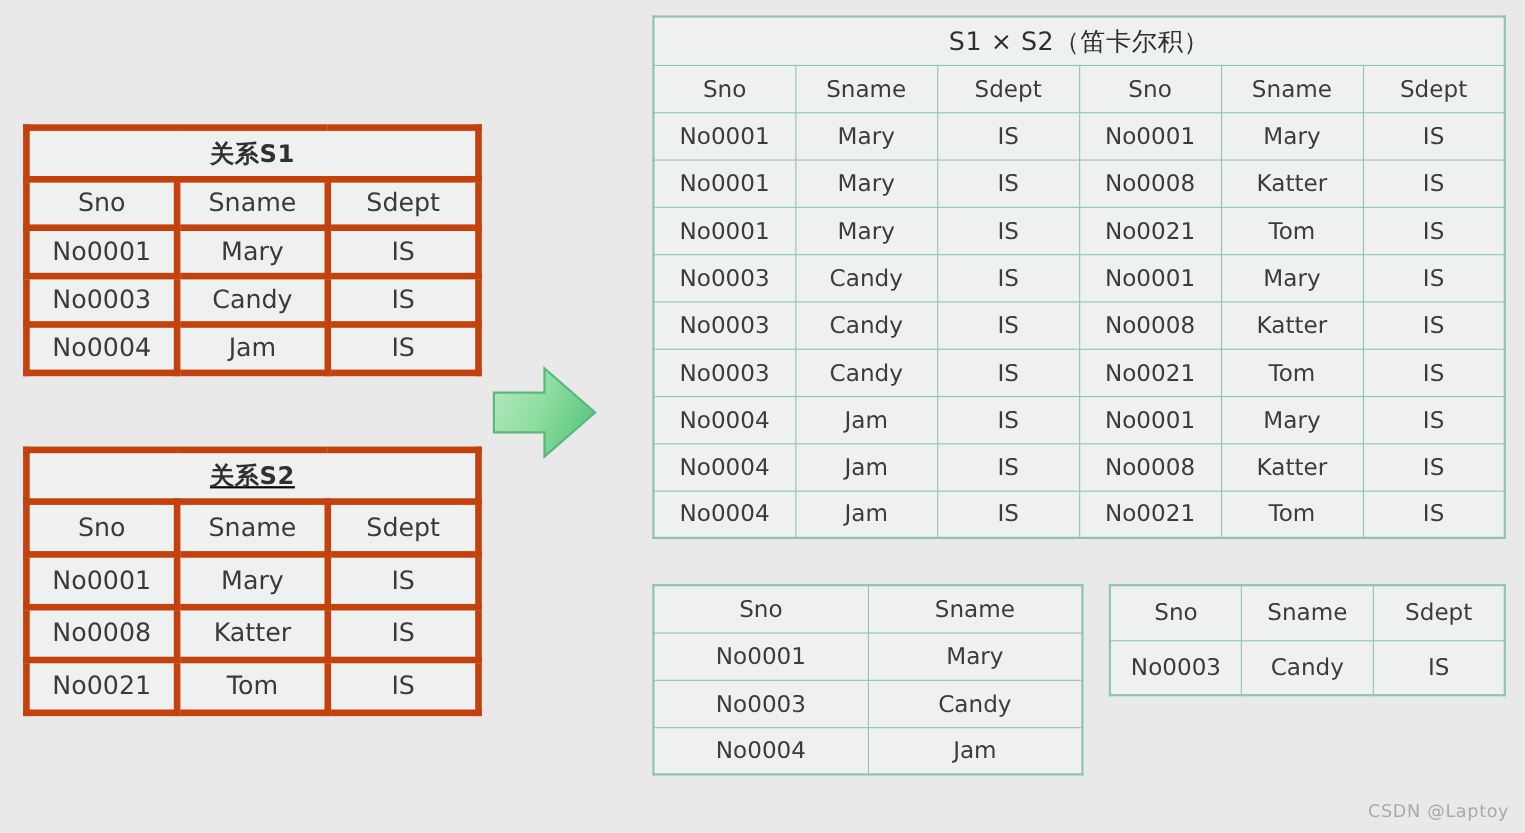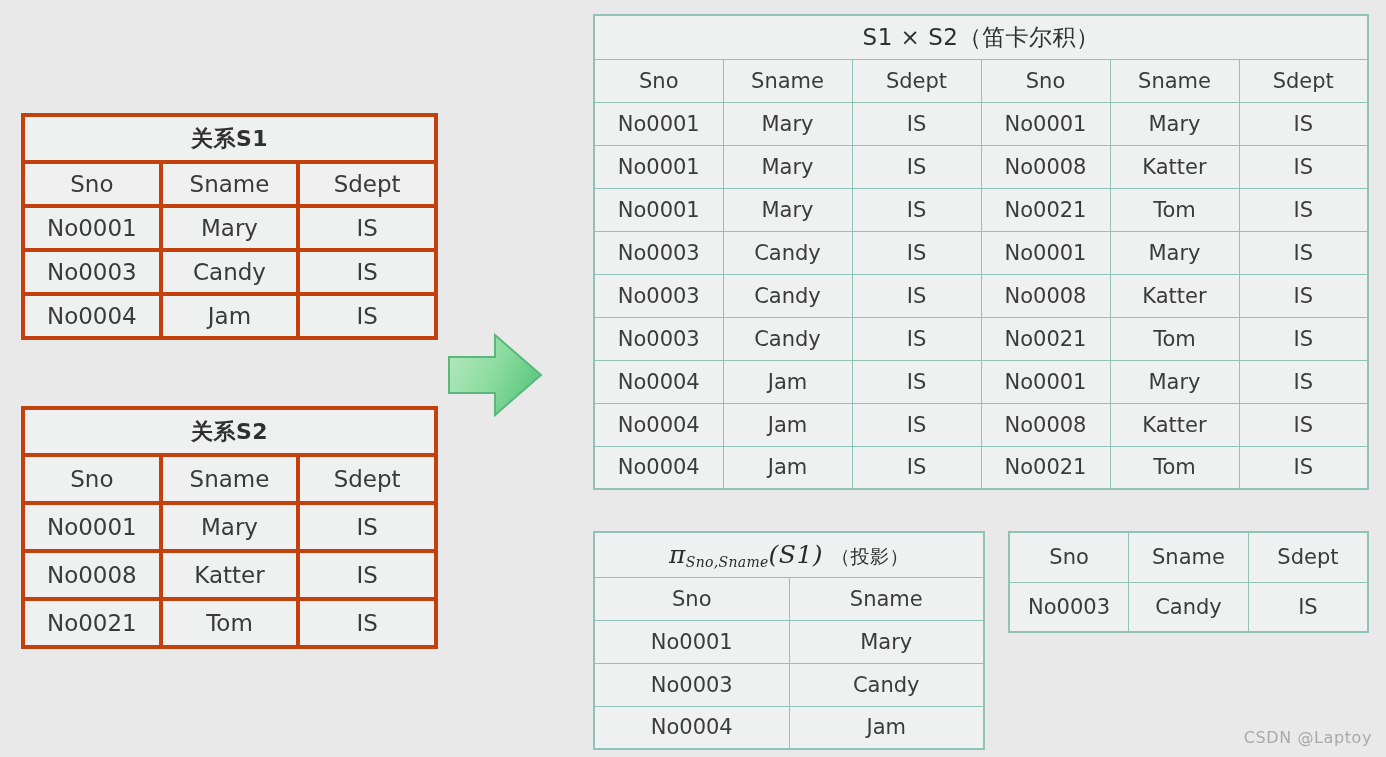--- a/index.html
+++ b/index.html
@@ -30,21 +30,21 @@
     padding: 0;
     white-space: nowrap;
     overflow: hidden;
   }
 
   
   .grey {
     border: 2px solid #6e6e6e;
   }
   .grey td {
-    border: 4px solid #c2410c;
+    border: 6px solid #c2410c;
     font-size: 23px;
     color: #3a3a3a;
     margin-top: 20px;
   }
   .grey td.title {
     font-size: 22px;
     font-weight: bold;
     color: #303030;
     letter-spacing: 0.5px;
   }
@@ -67,21 +67,21 @@
 
   .red  { color: #f01818; }
   .blue { color: #2c2c86; }
 
   
   #tbl-s1 { left: 21px;  top: 113px; width: 417px; }
   #tbl-s1 .r-title { height: 47px; }
   #tbl-s1 .r-body  { height: 44px; }
 
   #tbl-s2 { left: 21px;  top: 406px; width: 417px; }
-  #tbl-s2 .r-title { height: 47px; }
+  #tbl-s2 .r-title { height: 47px; text-decoration: underline; }
   #tbl-s2 .r-body  { height: 48px; }
 
   #tbl-cross { left: 593px; top: 14px; width: 776px; }
   #tbl-cross .r-title { height: 44px; padding-left: 32px; }
   #tbl-cross .r-body  { height: 43px; }
 
   #tbl-proj { left: 593px; top: 531px; width: 392px; }
   #tbl-proj .r-title { height: 45px; }
   #tbl-proj .r-body  { height: 43px; }
 
@@ -292,25 +292,20 @@
     <td>IS</td>
     <td class="blue">No0021</td>
     <td class="blue">Tom</td>
     <td class="blue">IS</td>
   </tr>
 </tbody>
   </table>
 
 <table class="tbl teal" id="tbl-proj">
   <tbody>
-      <tr class="r-title">
-    <td class="title" colspan="2">
-      <span class="formula"><span>π</span><span class="sub">Sno,Sname</span><span class="arg">(S1)</span></span><span class="paren-cn">（投影）</span>
-    </td>
-  </tr>
   <tr class="r-body">
     <td>Sno</td>
     <td>Sname</td>
   </tr>
   <tr class="r-body">
     <td>No0001</td>
     <td>Mary</td>
   </tr>
   <tr class="r-body">
     <td>No0003</td>

